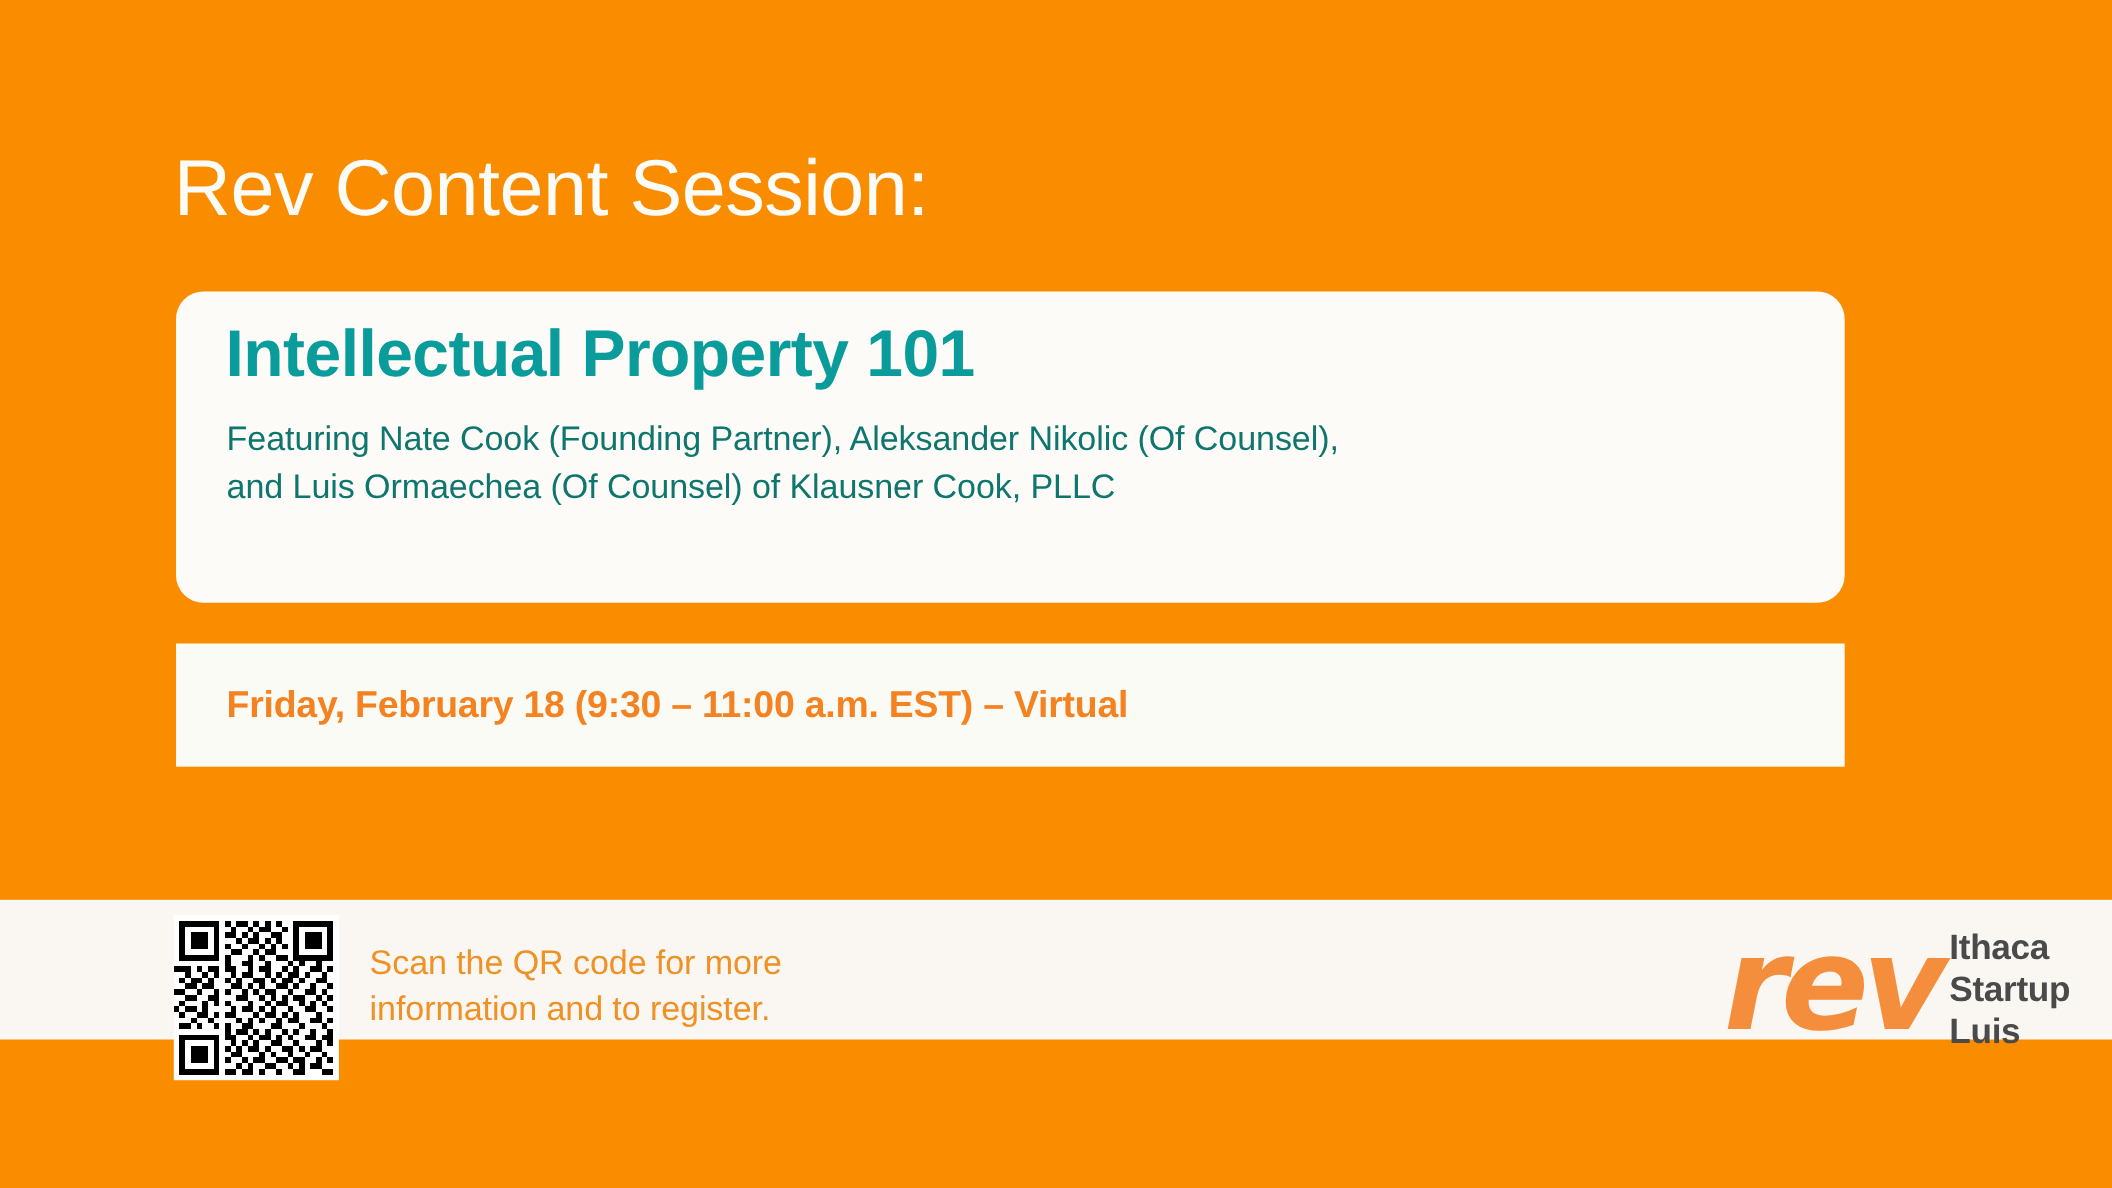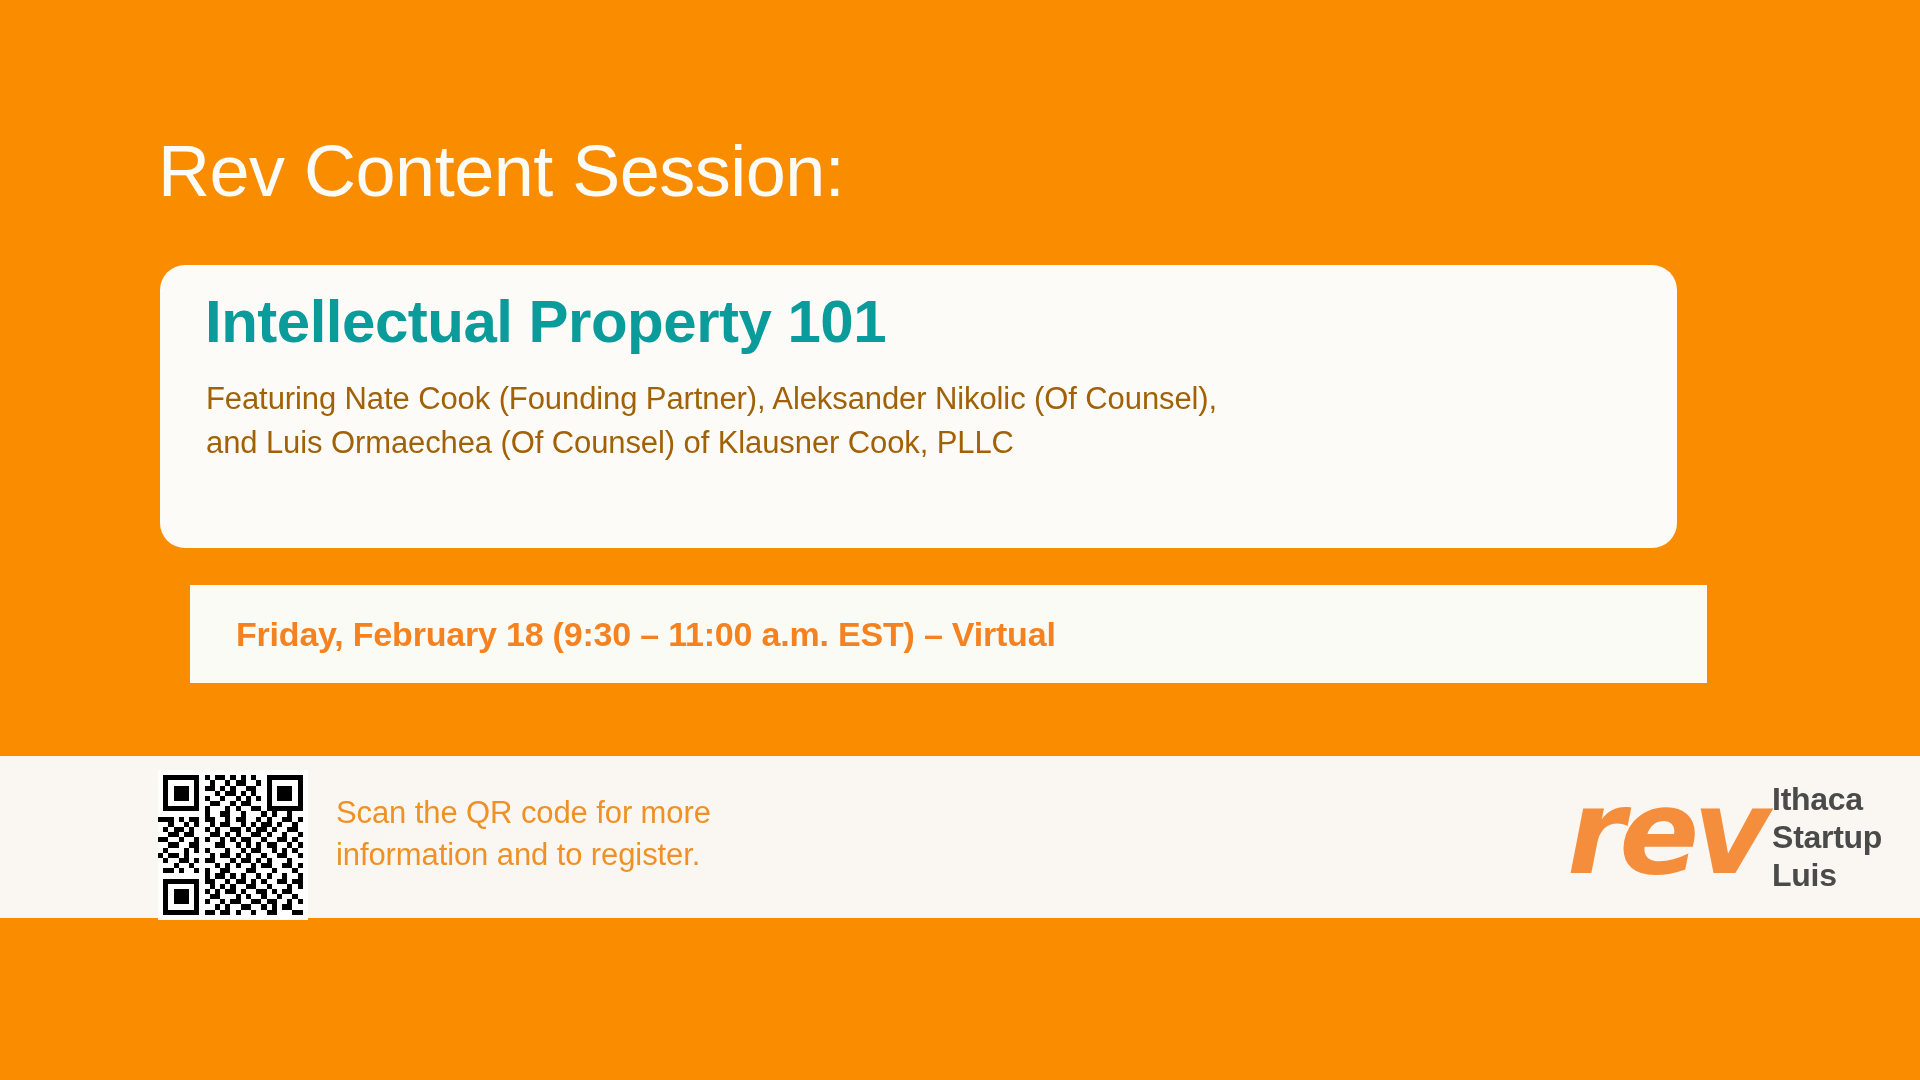--- a/index.html
+++ b/index.html
@@ -58,58 +58,57 @@
     line-height: 1.15;
   }
 
   .card-subtitle {
     position: absolute;
     left: 46px;
     top: 112px;
     width: 1440px;
     font-size: 31px;
     font-weight: normal;
-    color: #a16207;
+    color: #0f766e;
     line-height: 1.42;
     letter-spacing: -0.1px;
   }
   .card-subtitle .sub-line {
     display: block;
     white-space: nowrap;
   }
 
   
   .date-bar {
     position: absolute;
     left: 160px;
     top: 585px;
     width: 1517px;
-    height: 98px;
+    height: 112px;
     background: #fbfbf6;
-    margin-left: 30px;
   }
   .date-text {
     position: absolute;
     left: 46px;
     top: 50%;
     transform: translateY(-50%);
     font-size: 34px;
     font-weight: bold;
     color: #f58220;
     white-space: nowrap;
     letter-spacing: -0.2px;
   }
 
   
   .footer-band {
     position: absolute;
     left: 0;
-    top: 756px;
+    top: 818px;
     width: 1920px;
-    height: 162px;
+    height: 127px;
     background: #faf7f3;
   }
 
   .qr-wrap {
     position: absolute;
     left: 158px;
     top: 14px;
     width: 150px;
     height: 150px;
     background: #ffffff;

